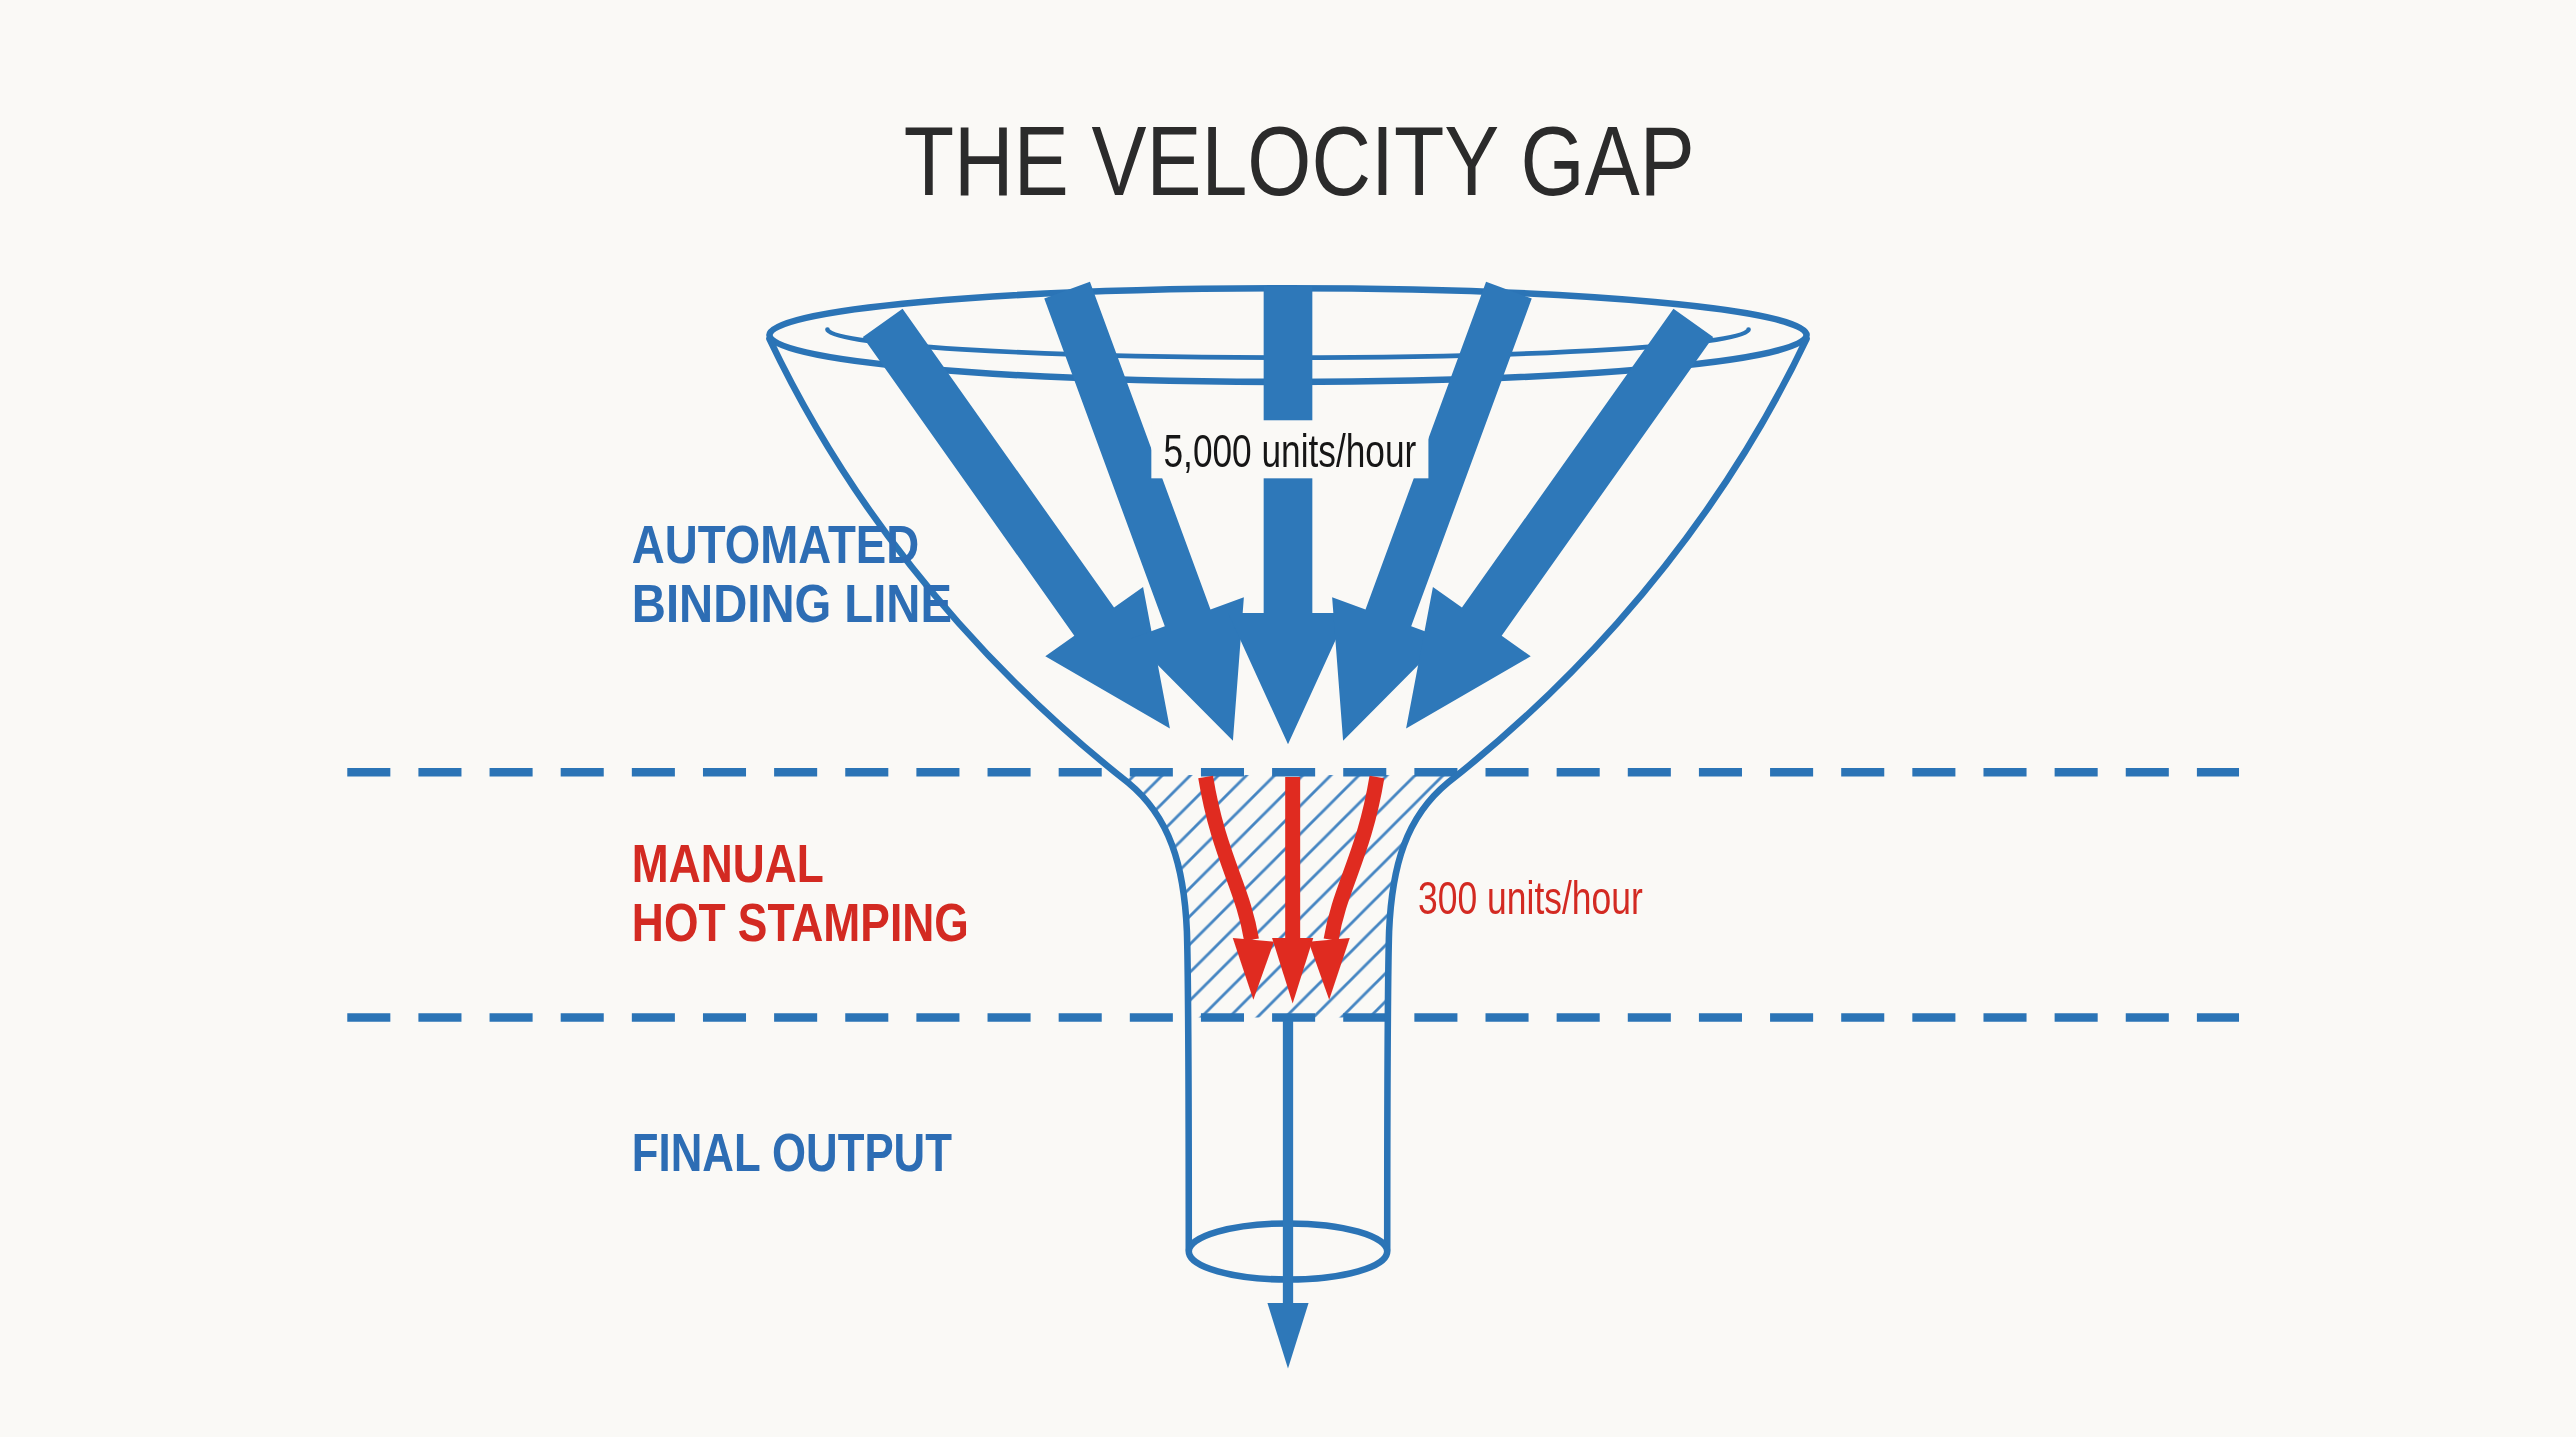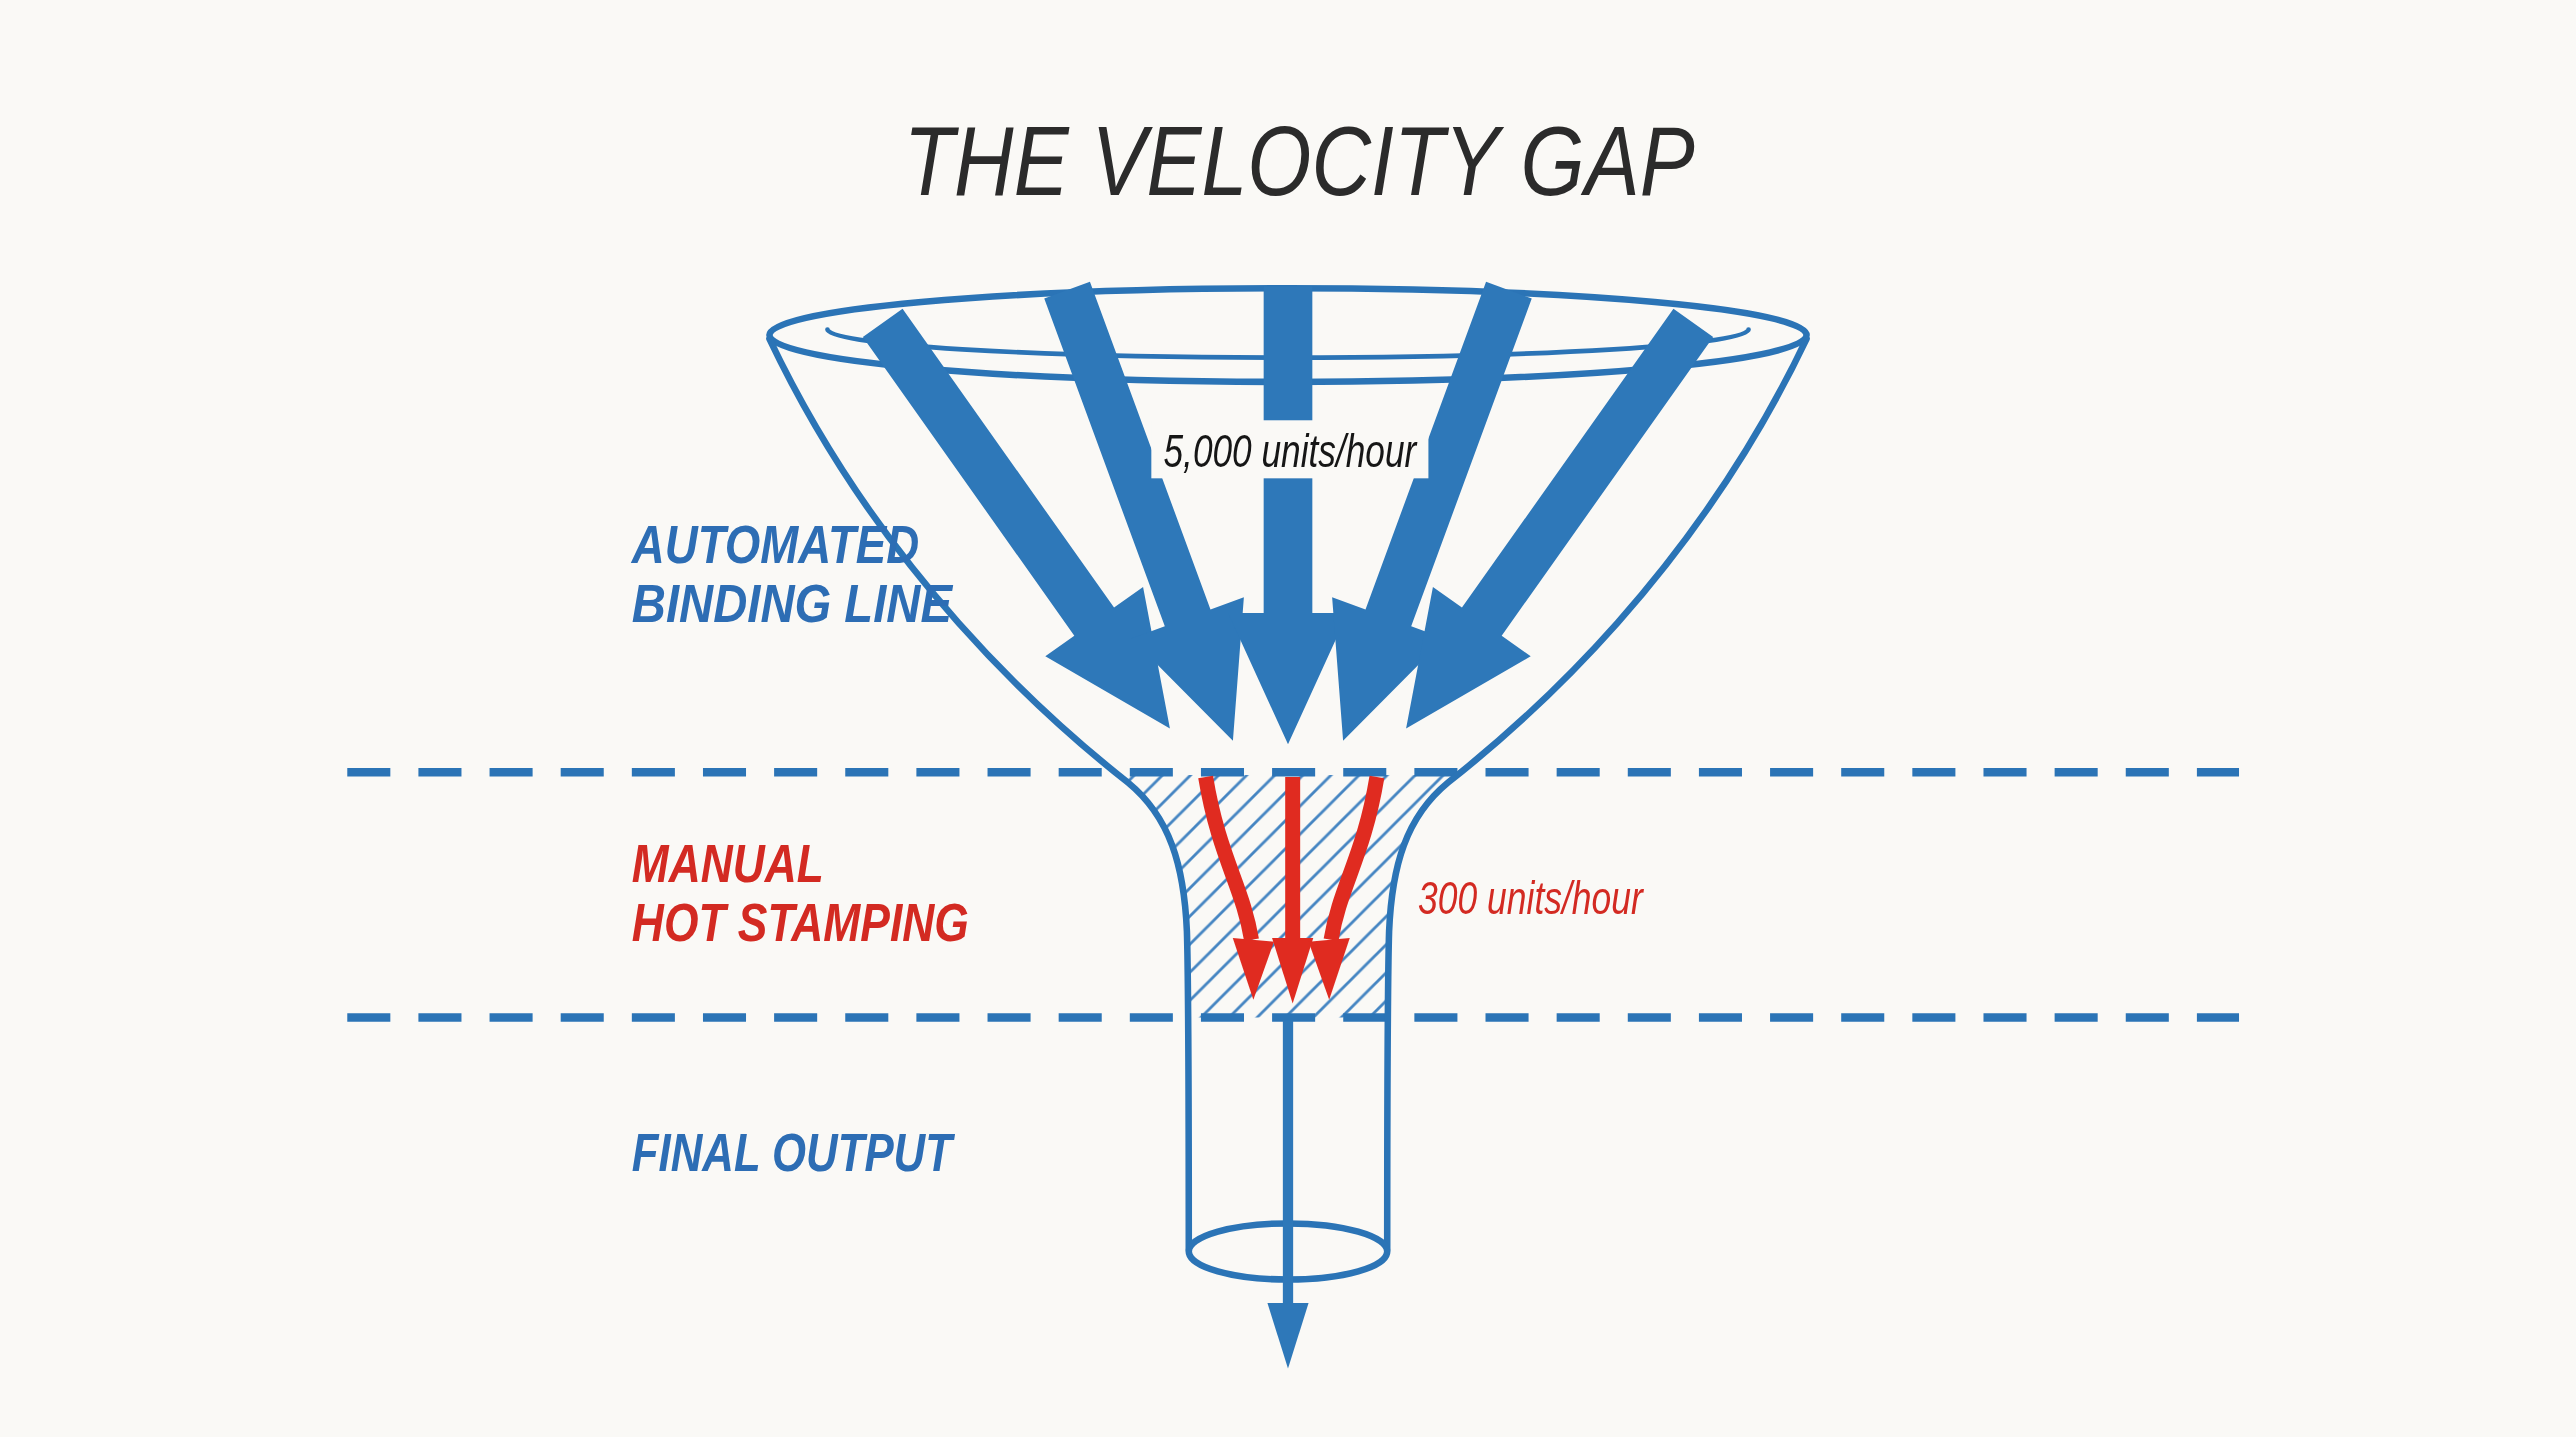--- a/index.html
+++ b/index.html
@@ -7,21 +7,21 @@
     --arrow_blue:#2e78b9;
     --outline_blue:#2b74b6;
     --label_blue:#2d6db4;
     --arrow_red:#e02b20;
     --label_red:#d32a22;
     --title_ink:#2b2b2b;
     --value_ink:#161616;
     --hatch_blue:#4585c2;
   }
   html,body{margin:0;padding:0;background:var(--background);}
-  .stage{width:100%;max-width:2576px;margin:0 auto;font-style:italic;}
+  .stage{width:100%;max-width:2576px;margin:0 auto;}
   svg{display:block;width:100%;height:auto;}
   .wire{fill:none;stroke:var(--outline_blue);stroke-width:7;stroke-linecap:round;}
   .wire-thin{fill:none;stroke:var(--outline_blue);stroke-width:5;stroke-linecap:round;}
   .dash{stroke:var(--outline_blue);stroke-width:9;stroke-dasharray:46 30;stroke-linecap:butt;fill:none;}
   .barrow{fill:var(--arrow_blue);stroke:none;}
   .rshaft{fill:none;stroke:var(--arrow_red);stroke-width:16;stroke-linecap:butt;}
   .rhead{fill:var(--arrow_red);stroke:none;}
   .oshaft{stroke:var(--arrow_blue);stroke-width:11;fill:none;}
   .ohead{fill:var(--arrow_blue);}
   .t-title{font-family:"Liberation Sans",sans-serif;font-size:104px;fill:var(--title_ink);}

